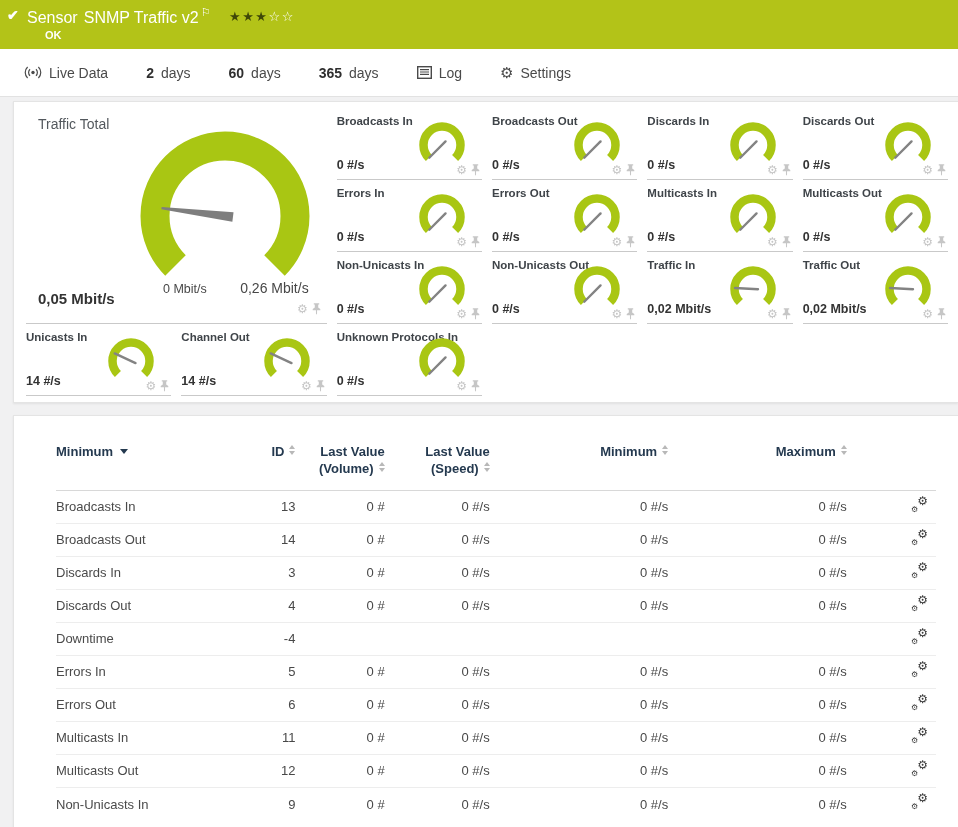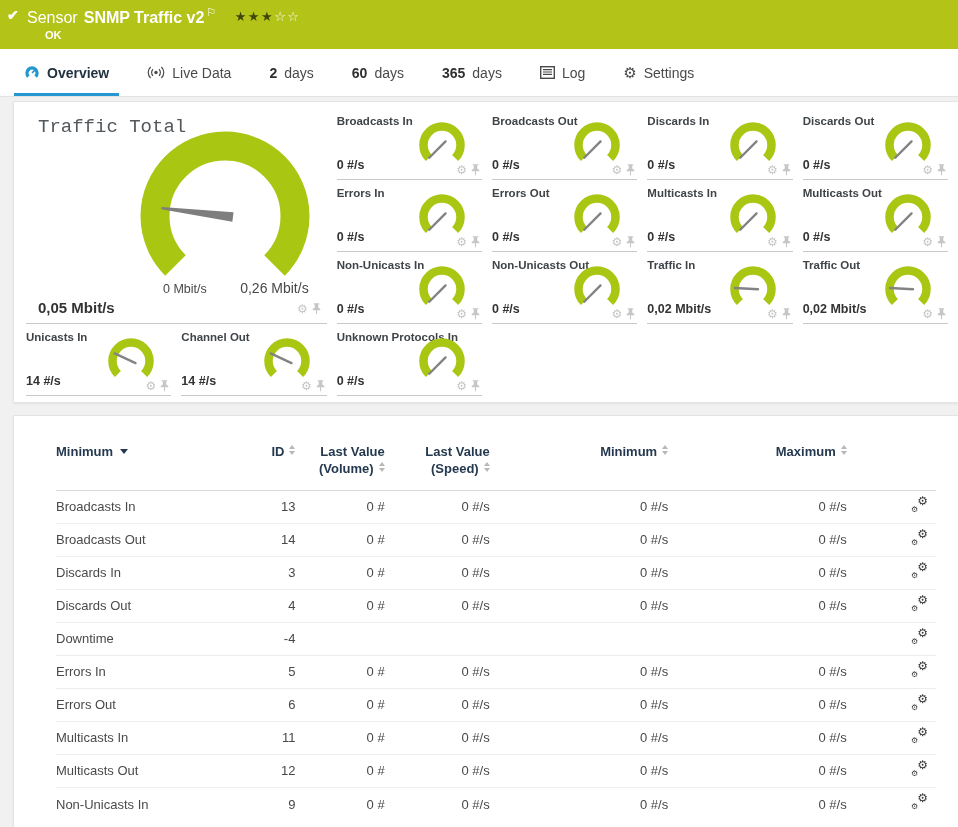--- a/index.html
+++ b/index.html
@@ -4,21 +4,21 @@
 <style>
   * { box-sizing: border-box; margin: 0; padding: 0; }
   html,body { width:958px; height:827px; overflow:hidden; }
   body { font-family:"Liberation Sans", sans-serif; background:#f1f1f2; position:relative; }
 
   
   .topbar { height:49px; background:var(--brand-green,#b3c318); position:relative; color:#fff; }
   .check-icon { position:absolute; left:7px; top:7px; font-size:14px; font-weight:bold; }
   .titleline { position:absolute; left:27px; top:6px; font-size:16px; white-space:nowrap; }
   .kind { margin-right:6px; }
-  .sensor-name { font-weight:bold; }
+  .sensor-name { font-weight:normal; }
   .flag-icon { font-size:11px; vertical-align:7px; margin-left:2px; }
   .stars { margin-left:14px; font-size:13px; letter-spacing:1.5px; vertical-align:2px; }
   .star.filled { color:#3f4708; }
   .star.empty { color:#ffffff; }
   .status-ok { position:absolute; left:45px; top:29px; font-size:11px; font-weight:bold; }
 
   
   .tabbar { height:48px; background:#fff; border-bottom:1px solid #e2e2e2; display:flex; align-items:stretch; padding-left:14px; }
   .tab { display:flex; align-items:center; gap:7px; padding:0 10px; margin-right:18px; font-size:14px; color:#4a4a4a; position:relative; cursor:pointer; white-space:nowrap; }
   .tab .num { font-weight:bold; color:#2f2f2f; }
@@ -28,25 +28,25 @@
   .glyph-icon { font-size:15px; color:#4a4a4a; line-height:1; }
 
   
   .card { margin-left:13px; width:945px; background:#fff; border:1px solid #e4e4e4; border-right:none;
           box-shadow:0 1px 2px rgba(0,0,0,0.07); }
   .gauges-card { margin-top:4px; height:302px; padding:6px 10px 0 12px; display:grid;
                  grid-template-columns:repeat(6,1fr); grid-template-rows:repeat(4,72px); column-gap:10px; }
 
   
   .gcell-main { grid-column:1/3; grid-row:1/4; position:relative; border-bottom:1px solid #c9c9c9; }
-  .main-title { font-size:19px; color:#53585d; padding:8px 0 0 12px;font-family:Liberation Mono, monospace; }
+  .main-title { font-size:14px; color:#53585d; padding:8px 0 0 12px; }
   .main-svg { position:absolute; right:4px; top:22px; }
   .main-arc { stroke:var(--gauge-green,#a9c613); fill:none; }
   .main-needle { fill:#7e7e7e; }
-  .main-value { position:absolute; left:12px; bottom:7px; font-size:15px; font-weight:bold; color:#333; }
+  .main-value { position:absolute; left:12px; bottom:16px; font-size:15px; font-weight:bold; color:#333; }
   .main-min { position:absolute; left:137px; bottom:27px; font-size:12.5px; color:#474747; }
   .main-max { position:absolute; right:18px; bottom:27px; font-size:14px; color:#474747; }
   .main-icons { position:absolute; right:6px; bottom:8px; }
 
   
   .gcell { position:relative; border-bottom:1px solid #c9c9c9; }
   .g-title { font-size:11.5px; font-weight:bold; color:#3f4449; padding-top:7px; white-space:nowrap; }
   .g-svg { position:absolute; right:12px; top:10px; }
   .g-arc { stroke:var(--gauge-green,#a9c613); fill:none; }
   .needle { stroke:#838383; stroke-width:2.4; stroke-linecap:round; }
@@ -89,27 +89,20 @@
 <header class="topbar">
   <span class="check-icon">✔</span>
   <div class="titleline">
     <span class="kind">Sensor</span><span class="sensor-name">SNMP Traffic v2</span><span class="flag-icon">⚐</span>
     <span class="stars"><span class="star filled">★</span><span class="star filled">★</span><span class="star filled">★</span><span class="star empty">☆</span><span class="star empty">☆</span></span>
   </div>
   <div class="status-ok">OK</div>
 </header>
 
 <nav class="tabbar">
-  <div class="tab active">
-    <svg width="16" height="16" viewBox="0 0 16 16">
-      <path d="M4.46 11.54 A5 5 0 1 1 11.54 11.54" fill="none" stroke="#2496d2" stroke-width="3.4"></path>
-      <line x1="8" y1="8" x2="11.4" y2="4.6" stroke="#2496d2" stroke-width="1.6"></line>
-    </svg>
-    <span>Overview</span>
-  </div>
   <div class="tab">
     <svg width="18" height="13" viewBox="0 0 18 13">
       <circle cx="9" cy="6.5" r="1.7" fill="#4a4a4a"></circle>
       <path d="M6 3.2 a4.6 4.6 0 0 0 0 6.6 M12 3.2 a4.6 4.6 0 0 1 0 6.6 M3.6 1 a7.6 7.6 0 0 0 0 11 M14.4 1 a7.6 7.6 0 0 1 0 11" fill="none" stroke="#4a4a4a" stroke-width="1.2"></path>
     </svg>
     <span>Live Data</span>
   </div>
   <div class="tab">
     <span class="num">2</span>
     <span>days</span>

